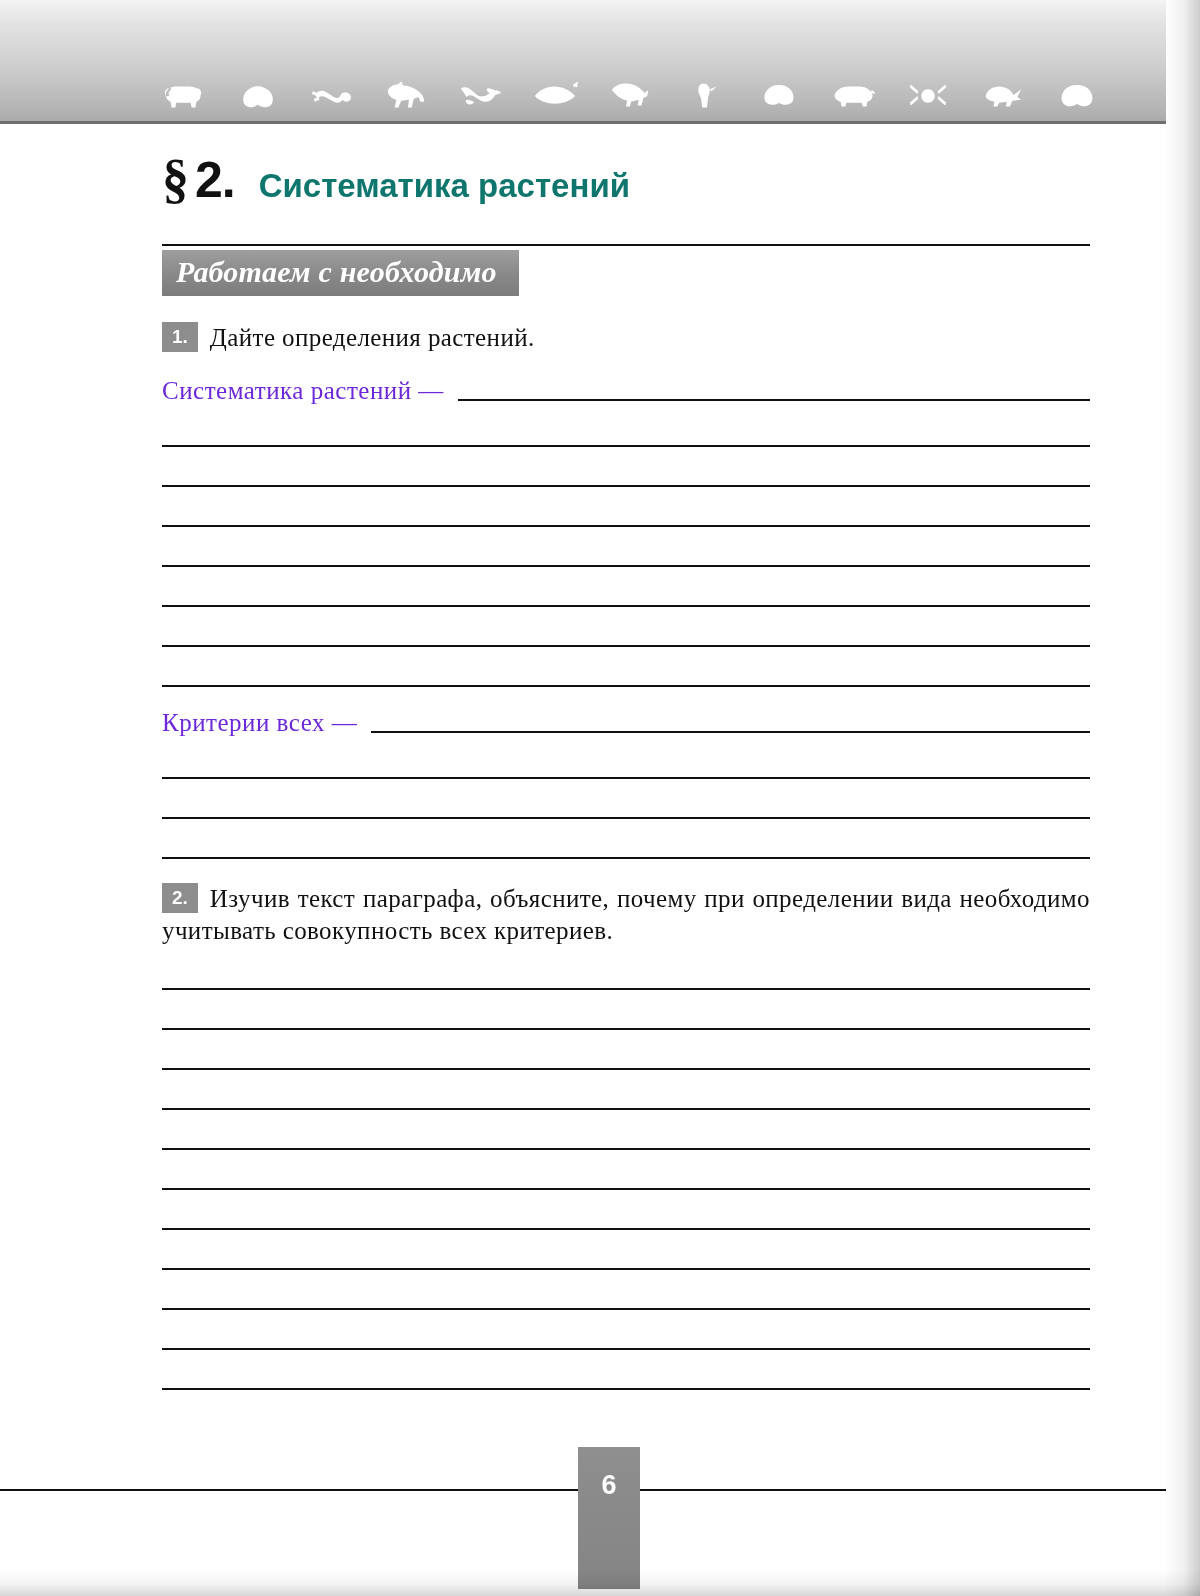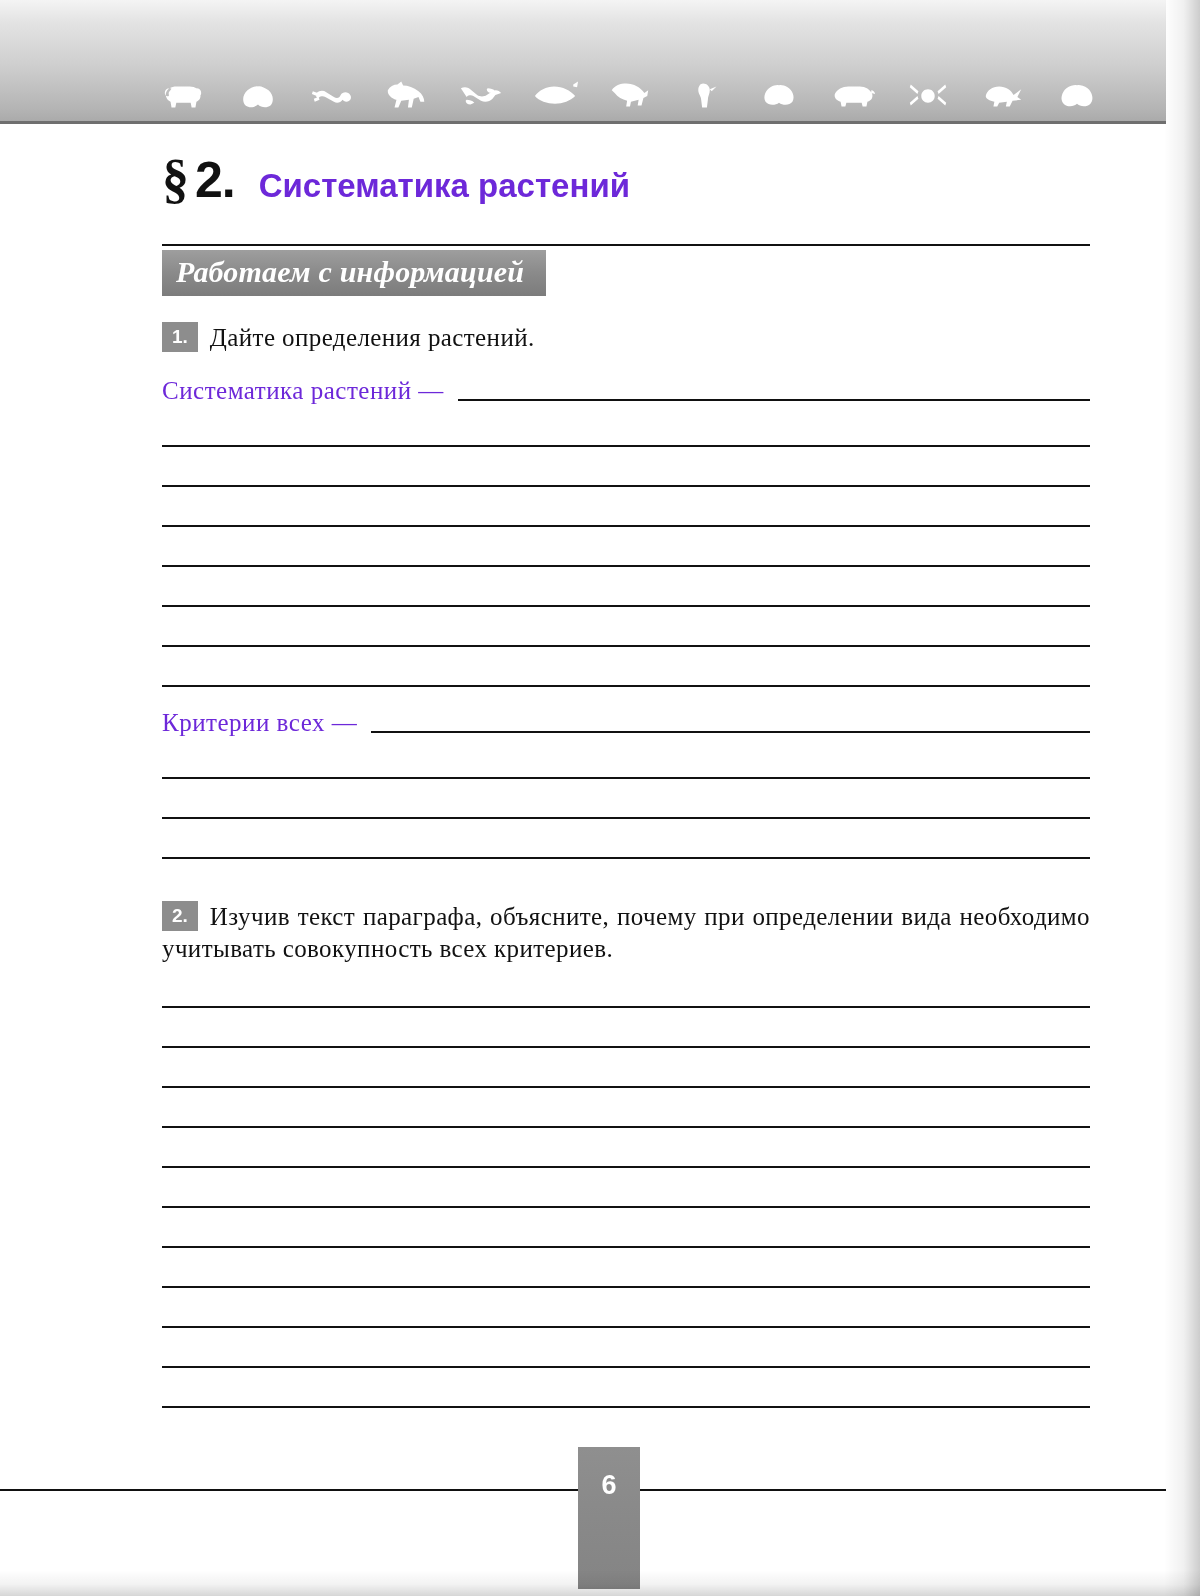--- a/index.html
+++ b/index.html
@@ -99,21 +99,21 @@
     font-size: 50px;
     font-weight: bold;
     color: #111;
     line-height: 1;
     letter-spacing: -1px;
   }
   .chapter-name {
     font-family: "Liberation Sans", sans-serif;
     font-size: 33px;
     font-weight: bold;
-    color: #6d28d9;
+    color: #0f766e;
     margin-left: 24px;
     line-height: 1;
   }
 
   .section-divider {
     margin-top: 38px;
     width: 928px;
     height: 2px;
     background: #111;
   }
@@ -272,21 +272,21 @@
   <div class="content">
 
     
     <div class="chapter-title">
       <span class="chapter-sign">§</span>
       <span class="chapter-num">2.</span>
       <span class="chapter-name">Систематика растений</span>
     </div>
 
     <div class="section-divider"></div>
-    <div class="section-badge">Работаем с информацией</div>
+    <div class="section-badge">Работаем с необходимо</div>
 
     
     <div class="task">
       <div class="task-head">
         <span class="task-num">1.</span><span class="task-text">Дайте определения растений.</span>
       </div>
 
       <div class="term-row">
         <span class="term-label">Систематика растений —</span>
         <span class="term-rule"></span>
@@ -303,21 +303,21 @@
       <div class="term-row">
         <span class="term-label">Критерии всех —</span>
         <span class="term-rule"></span>
       </div>
       <div class="answer-line"></div>
       <div class="answer-line"></div>
       <div class="answer-line"></div>
     </div>
 
     
-    <div class="task" style="margin-top:42px">
+    <div class="task" style="margin-top:24px">
       <div class="task-head">
         <span class="task-num">2.</span><span class="task-text">Изучив текст параграфа, объясните, почему при определении вида необходимо учитывать совокупность всех критериев.</span>
       </div>
       <div class="answer-line first-gap"></div>
       <div class="answer-line"></div>
       <div class="answer-line"></div>
       <div class="answer-line"></div>
       <div class="answer-line"></div>
       <div class="answer-line"></div>
       <div class="answer-line"></div>

